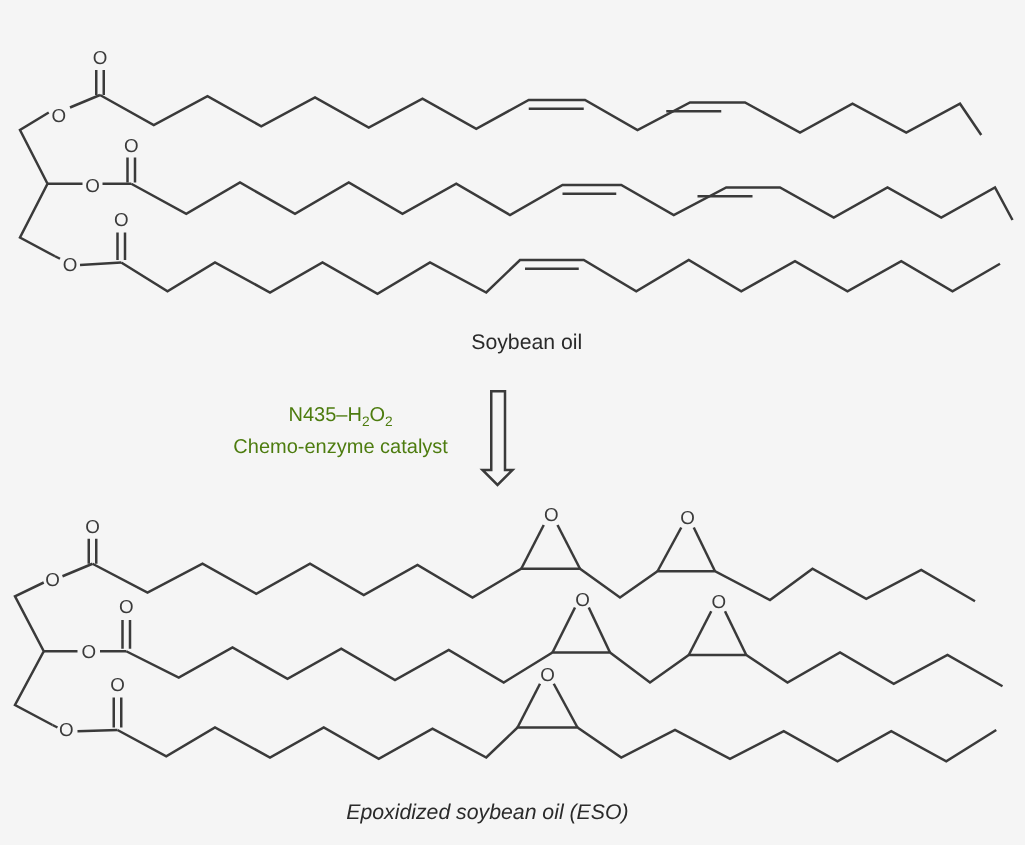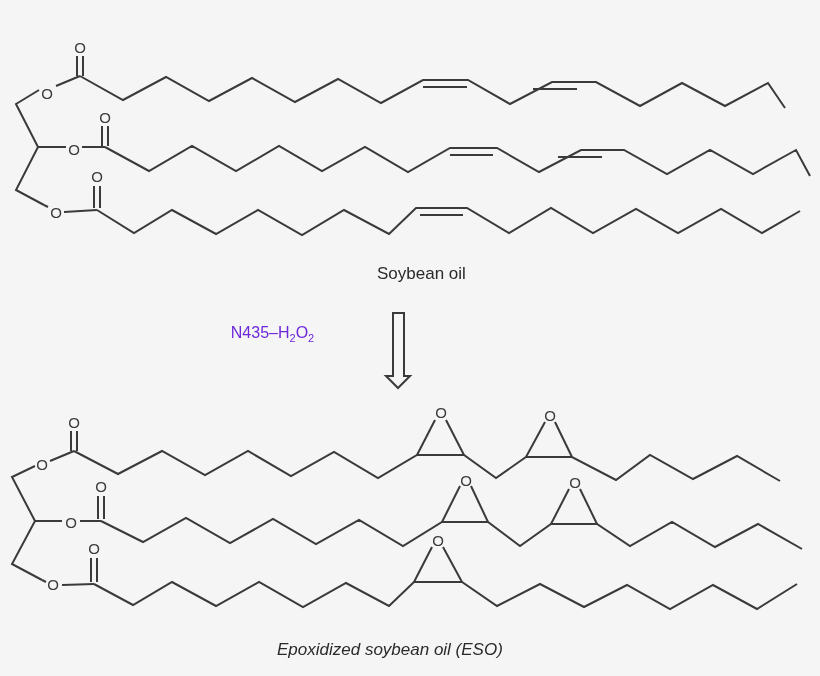--- a/index.html
+++ b/index.html
@@ -2,21 +2,21 @@
 <html><head>
 <meta charset="utf-8">
 <style>
   html, body { margin: 0; padding: 0; background: #f5f5f5; }
   body { width: 820px; height: 676px; position: relative; overflow: hidden;
          font-family: "Liberation Sans", sans-serif; color: #333; }
   svg { position: absolute; left: 0; top: 0; }
   .bond { fill: none; stroke: #3a3a3a; stroke-width: 2; stroke-linejoin: miter; stroke-linecap: butt; }
   .atom { font-family: "Liberation Sans", sans-serif; font-size: 15px; fill: #3a3a3a; text-anchor: middle; dominant-baseline: central; }
   .label { position: absolute; font-size: 17px; color: #2a2a2a; white-space: nowrap; }
-  .cond { position: absolute; font-size: 16px; color: #6d28d9; text-align: center; line-height: 20px; }
+  .cond { position: absolute; font-size: 16px; color: #4d7c0f; text-align: center; line-height: 20px; }
   sub { font-size: 11px; }
 </style>
 </head>
 <body>
 
 <svg width="820" height="676" viewBox="0 0 820 676">
 
   <g>
 
     <polyline class="bond" points="39,90 16,104 38,147 16,190 44,205"></polyline>
@@ -99,15 +99,16 @@
     <line class="bond" x1="414" y1="582" x2="432" y2="547"></line>
     <line class="bond" x1="443" y1="547" x2="462" y2="582"></line>
     <text class="atom" x="438" y="540">O</text>
   </g>
 </svg>
 
 <div class="label" style="left:377px; top:264px;">Soybean oil</div>
 
 <div class="cond" style="left:160px; top:323px; width:225px;">
   <div><span>N435–H</span><sub>2</sub><span>O</span><sub>2</sub></div>
+  <div>Chemo-enzyme catalyst</div>
 </div>
 
 <div class="label" style="left:277px; top:640px;font-style:italic;">Epoxidized soybean oil (ESO)</div>
 
 </body></html>

